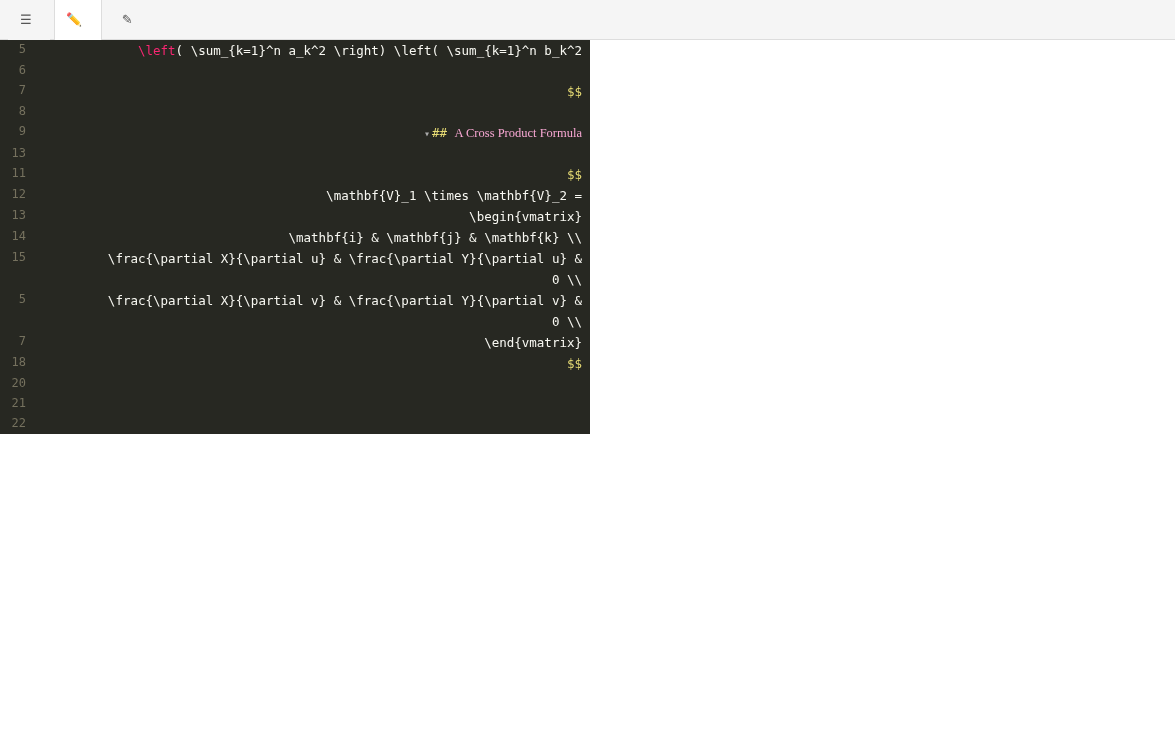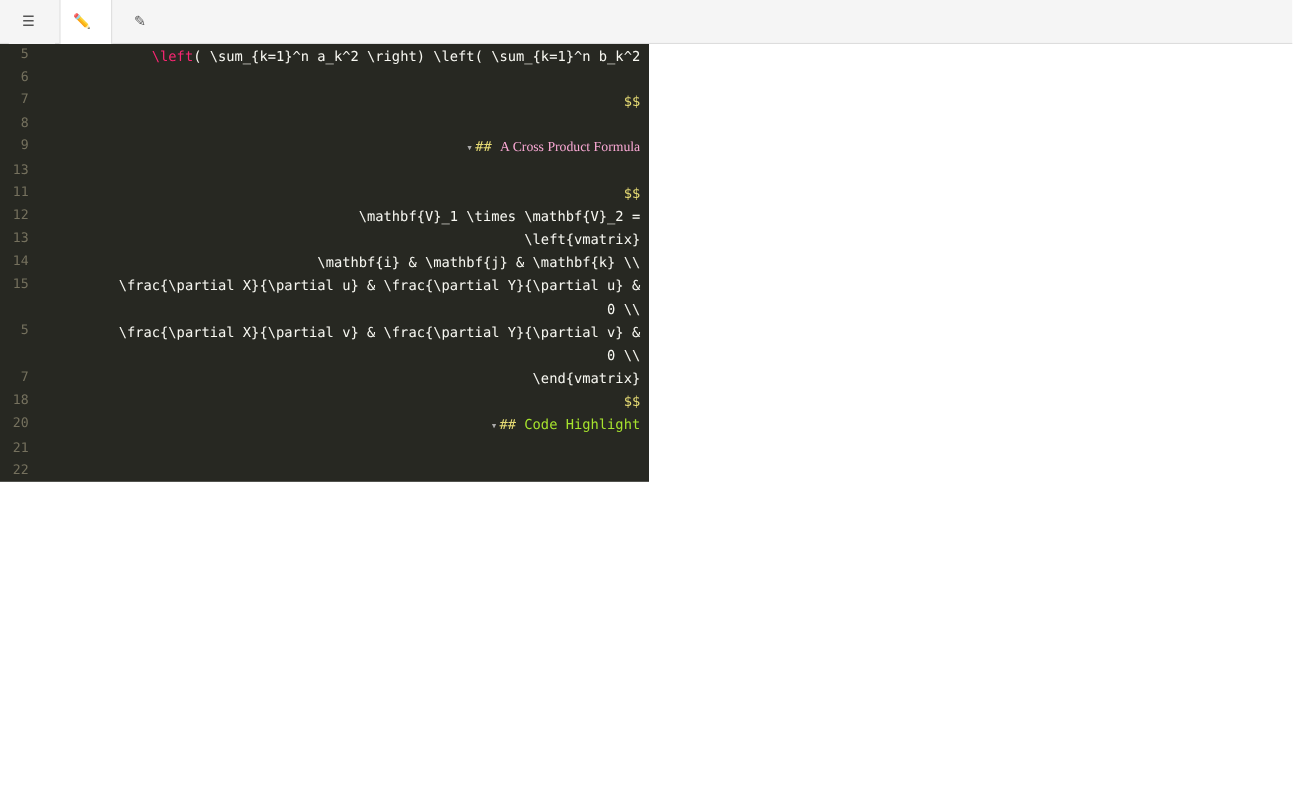--- a/index.html
+++ b/index.html
@@ -96,21 +96,21 @@
             <span class="line-content"><span class="str">$$</span></span>
           </div>
 
           <div class="line">
             <span class="line-num">12</span>
             <span class="line-content">  \mathbf{V}_1 \times \mathbf{V}_2 =</span>
           </div>
 
           <div class="line">
             <span class="line-num">13</span>
-            <span class="line-content">    \left{vmatrix}</span>
+            <span class="line-content">    \begin{vmatrix}</span>
           </div>
 
           <div class="line">
             <span class="line-num">14</span>
             <span class="line-content">      \mathbf{i} &amp; \mathbf{j} &amp; \mathbf{k} \\</span>
           </div>
 
           <div class="line">
             <span class="line-num">15</span>
             <span class="line-content">      \frac{\partial X}{\partial u} &amp; \frac{\partial Y}{\partial u} &amp;</span>
@@ -137,21 +137,20 @@
           </div>
 
           <div class="line">
             <span class="line-num">18</span>
             <span class="line-content"><span class="str">$$</span></span>
           </div>
 
 
           <div class="line">
             <span class="line-num">20</span>
-            <span class="line-content"><span class="fold-arrow">▾</span><span class="heading-kw">## </span><span style="color:#a6e22e;">Code Highlight</span></span>
           </div>
 
           <div class="line">
             <span class="line-num">21</span>
             <span class="line-content"></span>
           </div>
 
           <div class="line">
             <span class="line-num">22</span>
             <span class="line-content"><span class="comment"></span></span>

